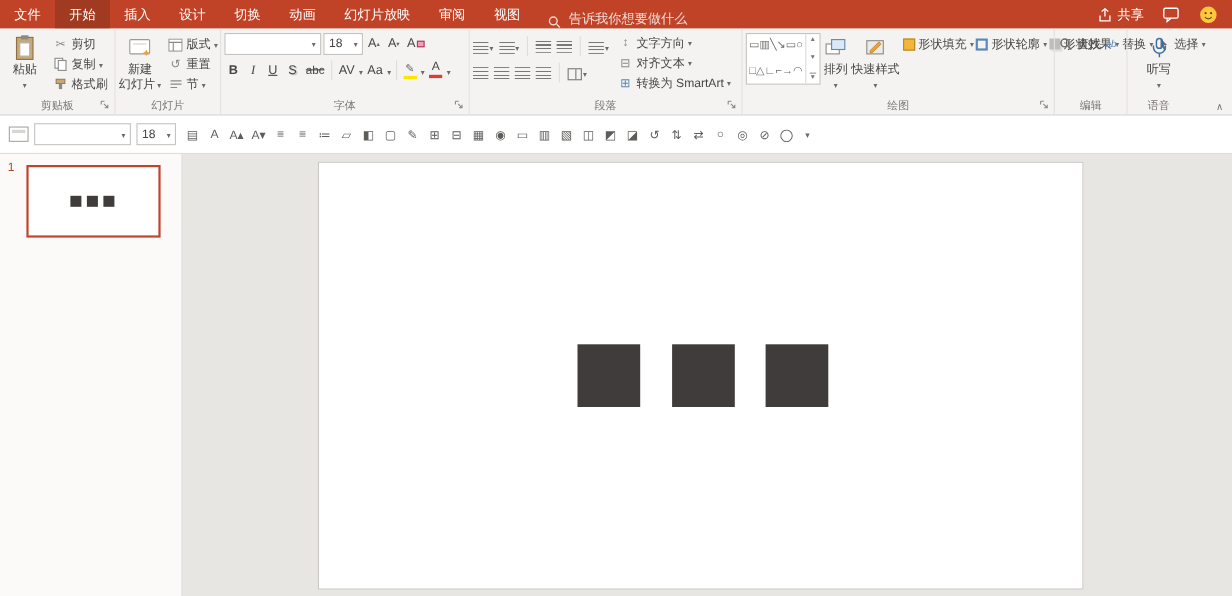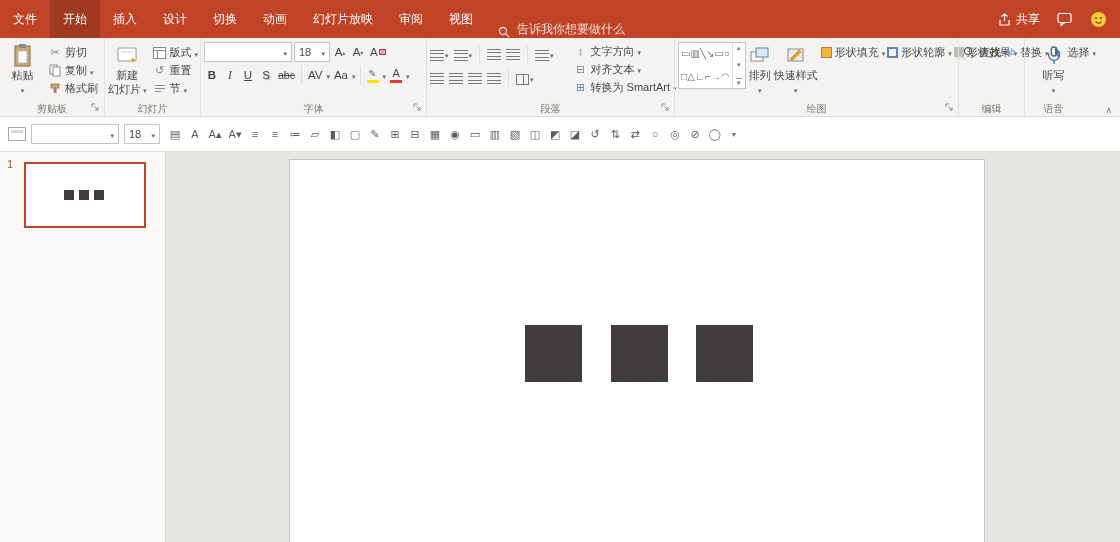--- a/index.html
+++ b/index.html
@@ -6,21 +6,21 @@
     --accent:#C04327;
     --accent-dark:#A03A20;
     --shape-fill:#3F3C3B;
   }
   *{box-sizing:border-box;margin:0;padding:0;}
   html,body{width:1120px;height:542px;overflow:hidden;}
   body{font-family:"Liberation Sans","DejaVu Sans",sans-serif;background:#E8E6E3;font-size:12px;color:#444;}
   .app{width:1120px;height:542px;display:flex;flex-direction:column;}
 
   
-  .titlebar{height:38px;background:var(--accent);display:flex;align-items:stretch;color:#fff;flex:0 0 auto;}
+  .titlebar{height:26px;background:var(--accent);display:flex;align-items:stretch;color:#fff;flex:0 0 auto;}
   .tabs{display:flex;align-items:stretch;}
   .tab{padding:0 13px;display:flex;align-items:center;font-size:12px;white-space:nowrap;cursor:default;}
   .tab.active{background:var(--accent-dark);}
   .search{display:flex;align-items:flex-end;gap:7px;margin-left:12px;color:rgba(255,255,255,.82);}
   .tb-right{margin-left:auto;display:flex;align-items:center;gap:17px;padding-right:13px;}
   .share{display:flex;align-items:center;gap:5px;}
   .ticon{display:flex;align-items:center;}
 
   
   .ribbon{height:79px;background:#F4F3F1;border-bottom:1px solid #DDDBD8;display:flex;position:relative;flex:0 0 auto;}
@@ -61,21 +61,21 @@
   .grow::after{content:"▴";font-size:6px;vertical-align:top;color:#6a6a6a;}
   .shrink::after{content:"▾";font-size:6px;vertical-align:top;color:#6a6a6a;}
   .clear::after{content:"";display:inline-block;width:5px;height:4px;background:#E8A3B9;border:1px solid #b36;margin-left:1px;vertical-align:top;}
   .stackbtn{display:inline-flex;flex-direction:column;align-items:center;line-height:1;gap:1px;padding:1px 2px;}
   .cbar{width:12px;height:3px;display:block;}
   .cbar.yellow{background:#FFE400;}
   .cbar.red{background:#E03C31;}
   .fc{font-size:11px;color:#464646;}
 
   
-  .pargrp{display:flex;gap:20px;}
+  .pargrp{display:flex;gap:8px;}
   .parleft{display:flex;flex-direction:column;gap:6px;padding-top:3px;}
   .prow{display:flex;align-items:center;gap:5px;}
   .pbtn{display:inline-flex;align-items:flex-end;gap:1px;}
   .licon{width:14px;height:11px;background:repeating-linear-gradient(to bottom,#7a7876 0 1px,transparent 1px 3.4px);}
   .colsicon{width:13px;height:11px;border:1px solid #7a7876;position:relative;}
   .colsicon::after{content:"";position:absolute;left:50%;top:0;bottom:0;width:1px;background:#7a7876;}
   .parright{display:flex;flex-direction:column;gap:2px;padding-top:1px;}
   .tbtn{display:flex;align-items:center;gap:3px;font-size:11px;color:#464646;height:16px;white-space:nowrap;}
 
   

